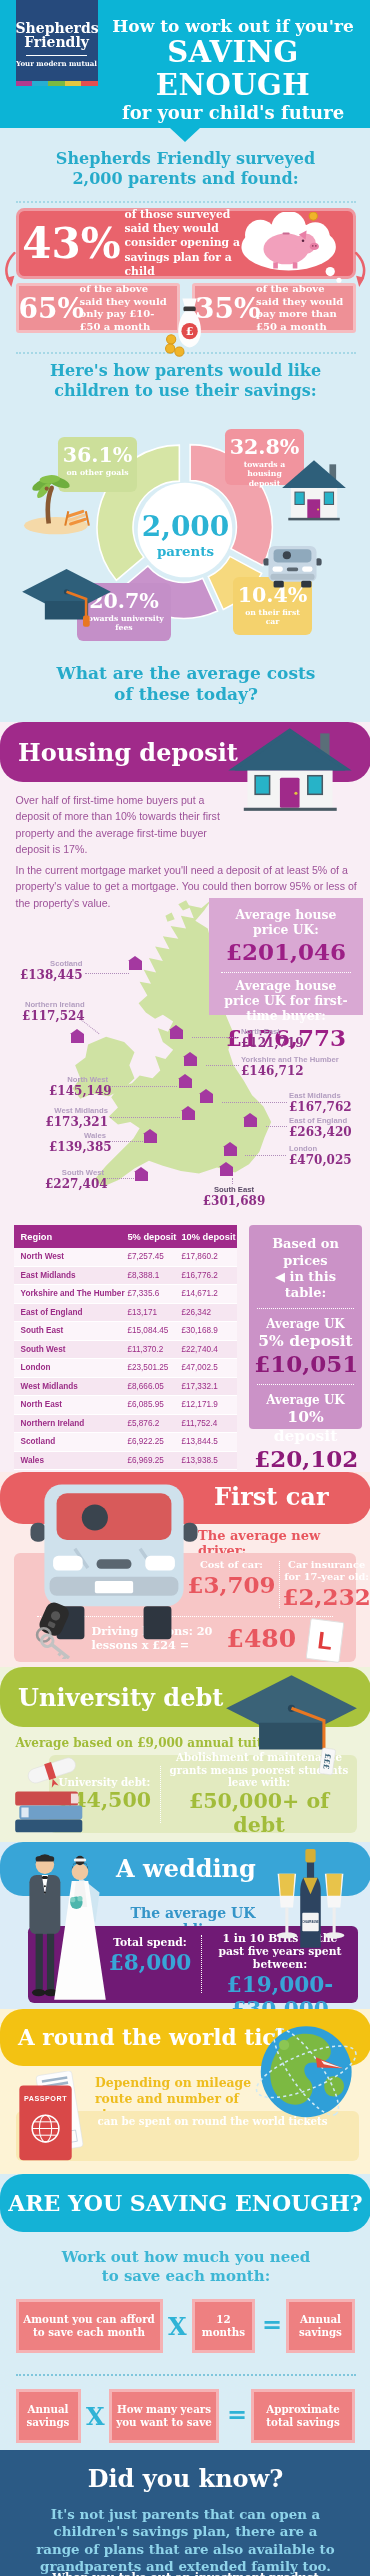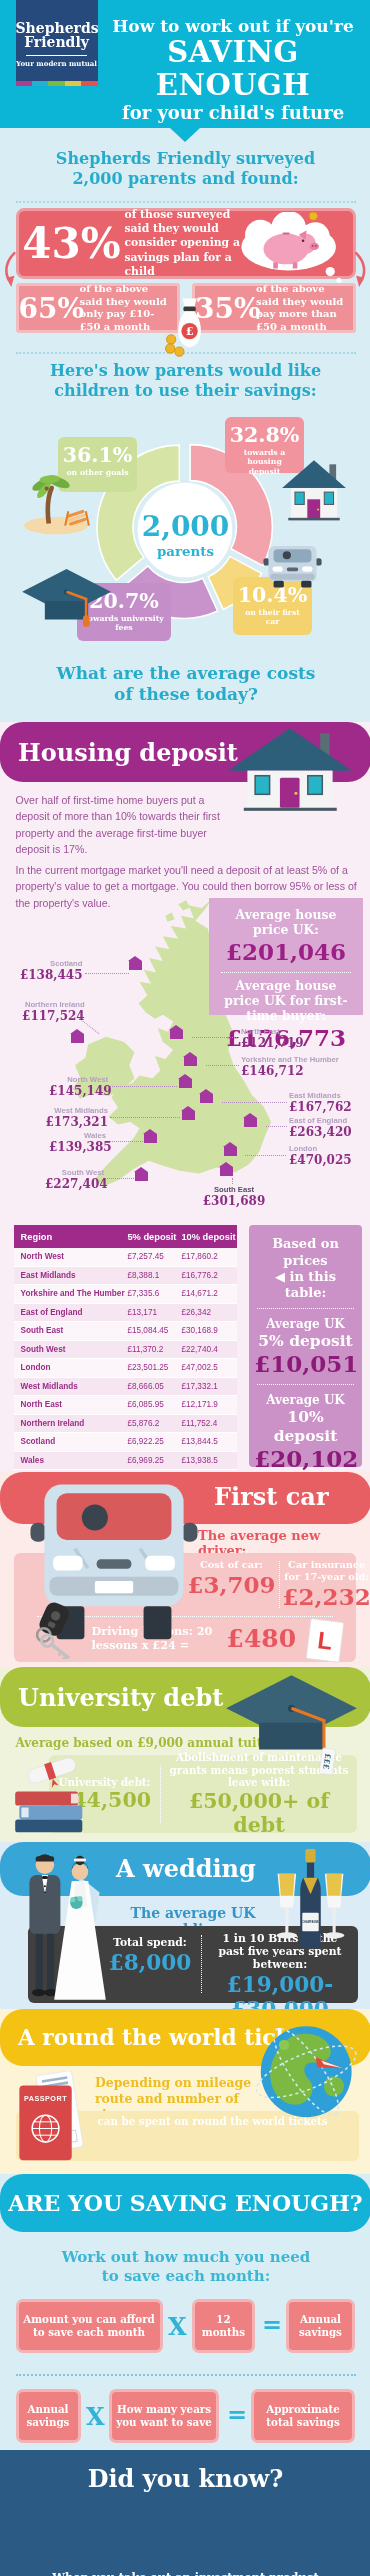--- a/index.html
+++ b/index.html
@@ -71,21 +71,21 @@
   #dep-table { position:absolute; left:14.4px; top:503px; width:223px; font-size:8.2px; }
   #dep-table .tr { display:flex; height:18.5px; align-items:center; border-bottom:1px solid #fff; }
   #dep-table .tr:nth-child(odd) { background:#f6e6f1; }
   #dep-table .tr:nth-child(even) { background:#fcf5fa; }
   #dep-table .th { display:flex; height:23px; align-items:center; background:#a02a8a; color:#fff;
                    font-weight:bold; font-size:9.3px; }
   #dep-table .c1 { width:113px; padding-left:6.2px; font-weight:bold; color:#9c2d87; }
   #dep-table .c2 { width:54px; color:#9c2d87; }
   #dep-table .c3 { width:55px; color:#9c2d87; }
   #dep-table .th div { color:#fff; }
-  .side-panel { position:absolute; left:249px; top:503px; width:113px; height:242px; background:#cb92c7;
+  .side-panel { position:absolute; left:249px; top:503px; width:113px; height:204px; background:#cb92c7;
                 border-radius:4.1px; color:#fff; text-align:center; padding:11.3px 5.2px; }
   .side-panel .sp1 { font-size:13px; line-height:1.25; }
   .side-panel .spl { font-size:12px; margin-top:2.1px; }
   .side-panel .sps { font-size:15.5px; }
   .side-panel .spv { font-size:23px; color:#8c1a78; line-height:1.2; }
   .side-panel .pdot { border-top:1.5px dotted #fff; margin:7.2px 3.1px; }
 
   
   #sec-car { height:195px; background:#fcebe9; }
   #car-banner { height:52px; background:#e85f63; }
@@ -115,21 +115,21 @@
   .uni-stat .col2 { flex:1; padding:0 6.2px; }
   .uni-stat .lab { font-size:10.3px; line-height:1.2; }
   .uni-stat .val { font-size:20.6px; color:#a2bc3a; }
   .uni-stat .vdot { border-left:1.5px dotted #fff; height:57px; }
 
   
   #sec-wed { height:167px; background:#dcecf7; }
   #wed-banner { height:54px; background:#38a5d7; }
   #wed-banner h2 { position:absolute; left:116px; top:12.4px; padding:0; }
   .wed-sub { position:absolute; left:108px; top:63px; width:170px; text-align:center; color:#3595c8; font-size:14px; }
-  .wed-stat { position:absolute; left:28px; top:84px; width:330px; height:77px; background:#404040;
+  .wed-stat { position:absolute; left:28px; top:84px; width:330px; height:77px; background:#701a75;
               border-radius:6.2px; color:#fff; text-align:center; }
   .wed-stat .col1 { position:absolute; left:77px; top:11.3px; width:90px; }
   .wed-stat .col2 { position:absolute; left:180px; top:7.2px; width:144px; }
   .wed-stat .lab { font-size:10.8px; line-height:1.2; }
   .wed-stat .val { font-size:21.6px; color:#38a5d7; }
   .wed-stat .vdot { position:absolute; left:173px; top:9.3px; height:58px; border-left:1.5px dotted #fff; }
 
   
   #sec-rtw { height:165px; background:#fdf3d5; }
   #rtw-banner { height:57px; background:#f3c212; }
@@ -138,21 +138,21 @@
   .rtw-stat { position:absolute; left:15.5px; top:102px; width:343px; height:50px; background:#f9e9b4;
               border-radius:6.2px; padding:4.1px 0 0 82px; }
   .rtw-stat .val { font-size:23px; color:#eebd1f; line-height:1.1; }
   .rtw-stat .sub { font-size:10.3px; color:#fff; }
 
   
   #sec-save { height:276px; background:#d9edf5; }
   #save-banner { height:58px; background:#14b2d6; justify-content:center; }
   #save-banner h2 { padding:0; font-size:22px; }
   .save-sub { position:absolute; left:52px; top:74px; width:268px; }
-  .f-box { position:absolute; background:#ee8081; border:3.6px solid #f5b2b4; border-radius:7px; color:#fff;
+  .f-box { position:absolute; background:#ee8081; border:3.6px solid #f5b2b4; border-radius:0; color:#fff;
            display:flex; align-items:center; justify-content:center; text-align:center;
            font-size:10.3px; line-height:1.25; height:54px; padding:2.1px 4.1px; }
   .f-op { position:absolute; color:#2fb3d6; font-size:24px; }
 
   
   #sec-dyk { height:167px; background:#2b5a85; }
   #sec-dyk .title { position:absolute; left:0; width:371px; top:14.4px; text-align:center; color:#fff; font-size:24px; }
   #sec-dyk .para { position:absolute; left:30px; top:56px; width:311px; text-align:center; color:#8fd4ea;
                    font-size:13.4px; line-height:1.3; }
   #sec-dyk .disc { position:absolute; left:44px; top:120px; width:283px; text-align:center; color:#fff;
@@ -260,21 +260,21 @@
       <g transform="translate(-11,-5)">
           <path d="M -122.6 102.9 A 160 160 0 0 1 0 -160 L 0 -90 A 90 90 0 0 0 -69 57.9 Z" fill="#d6e5a5" stroke="#fff" stroke-width="3"></path>
         </g>
       <circle cx="0" cy="0" r="92" fill="#fff"></circle>
     </svg>
     <div id="pie-center">
       <div class="pv slab">2,000</div>
       <div class="pl slab">parents</div>
     </div>
 
-    <div class="callout slab" style="left:225px; top:289px; width:79px; height:56px; background:#f1949e;">
+    <div class="callout slab" style="left:225px; top:301px; width:79px; height:56px; background:#f1949e;">
       <div class="cv">32.8%</div>
       <div class="cl">towards a housing deposit</div>
     </div>
     <div class="callout slab" style="left:58px; top:309px; width:79px; height:55px; background:#ccdf9a;">
       <div class="cv">36.1%</div>
       <div class="cl">on other goals</div>
     </div>
     <div class="callout slab" style="left:77px; top:455px; width:94px; height:58px; background:#c48fc8;">
       <div class="cv">20.7%</div>
       <div class="cl">towards university fees</div>
@@ -744,18 +744,19 @@
 
     <div class="f-box slab" style="left:15.5px; top:215px; width:65px;">Annual savings</div>
     <div class="f-op slab" style="left:86px; top:228px;">X</div>
     <div class="f-box slab" style="left:109px; top:215px; width:110px;">How many years you want to save</div>
     <div class="f-op slab" style="left:227px; top:226px;">=</div>
     <div class="f-box slab" style="left:251px; top:215px; width:104px;">Approximate total savings</div>
   </section>
 
   <section id="sec-dyk">
     <div class="title slab">Did you know?</div>
+    <div class="para slab">It's not just parents that can open a children's savings plan, there are a range of plans that are also available to grandparents and extended family too.</div>
     <div class="disc slab">When you take out an investment product your capital is at risk and you may get back less than you have put in</div>
 
   </section>
 
 </div>
 
 
 </body></html>

